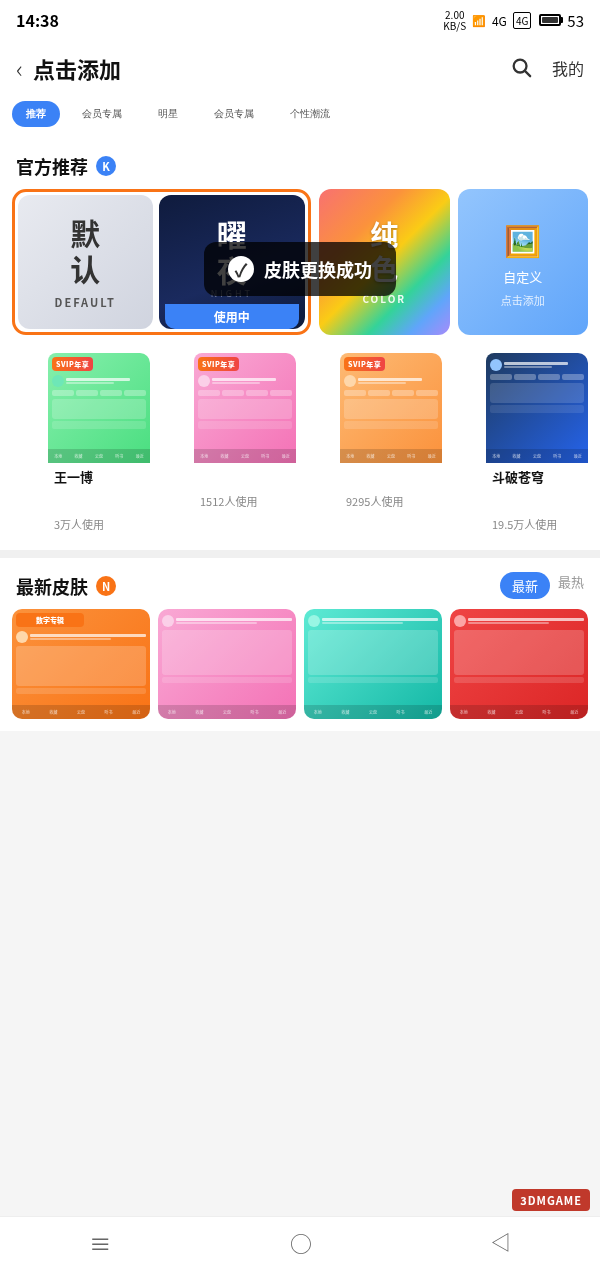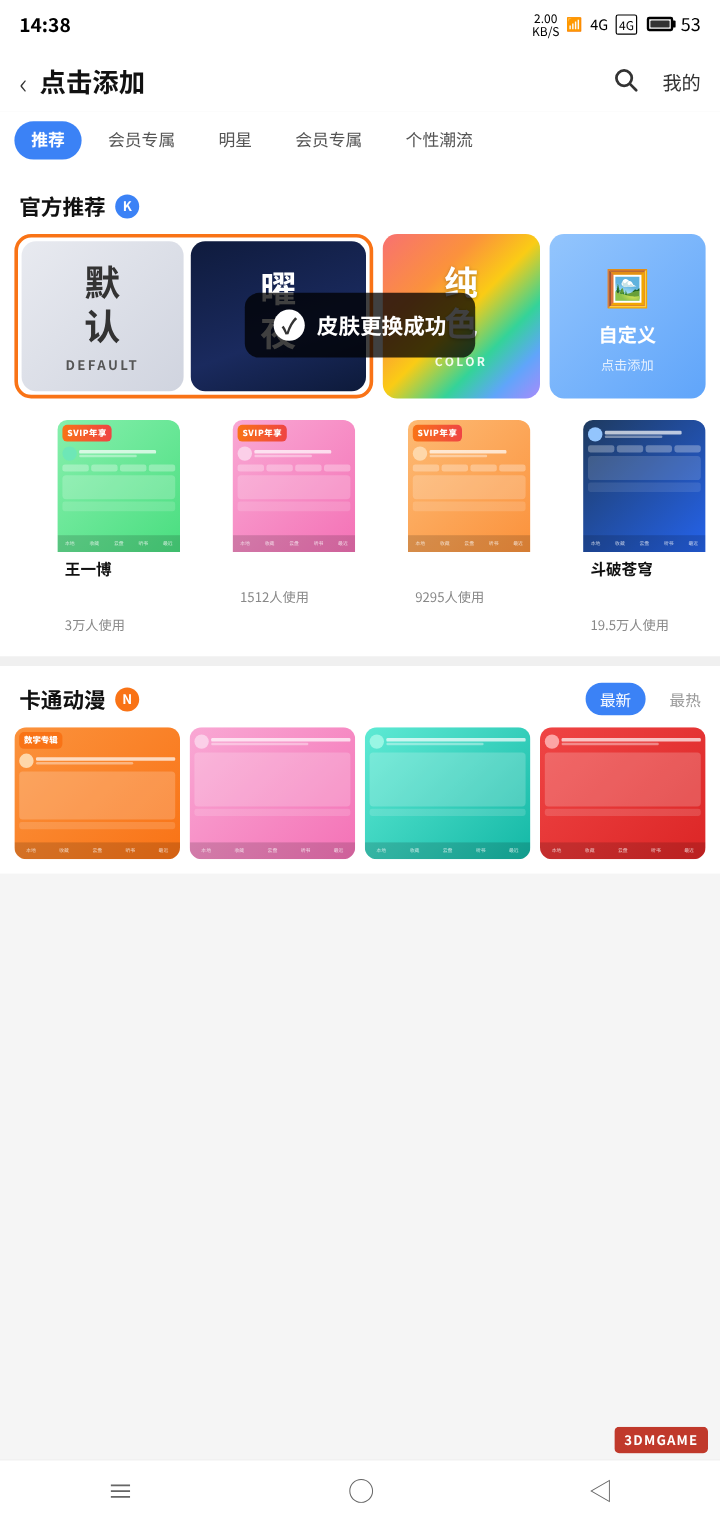--- a/index.html
+++ b/index.html
@@ -100,24 +100,25 @@
       display: flex;
       align-items: center;
       padding: 8px 12px 12px;
       gap: 8px;
       overflow-x: auto;
     }
     .tabs-bar::-webkit-scrollbar { display: none; }
     .tab-item {
       padding: 6px 14px;
       border-radius: 20px;
-      font-size: 14px;
+      font-size: 10px;
       color: #555;
       white-space: nowrap;
       cursor: pointer;
+      font-family: Liberation Mono, monospace;
     }
     .tab-item.active {
       background: #3b82f6;
       color: #fff;
       font-weight: 600;
     }
 
     
     .section-header {
       display: flex;
@@ -309,22 +310,21 @@
       width: 20px;
       height: 20px;
       border-radius: 50%;
       display: flex;
       align-items: center;
       justify-content: center;
     }
     .section-right {
       margin-left: auto;
       display: flex;
-      align-items: center;
-      gap: 20px;
+      gap: 8px;
     }
     .newest-btn {
       background: #3b82f6;
       color: #fff;
       font-size: 13px;
       padding: 4px 12px;
       border-radius: 16px;
       cursor: pointer;
     }
     .hottest-btn {
@@ -435,31 +435,35 @@
 
     <div class="selected-skin-wrapper">
 
       <div class="skin-card skin-default">
         <div style="font-size:30px;font-weight:700;color:#333;line-height:1.2;text-align:center;">默<br>认</div>
         <div style="font-size:11px;font-weight:700;color:#555;margin-top:8px;letter-spacing:2px;">DEFAULT</div>
       </div>
 
       <div class="skin-card skin-night">
         <div style="font-size:30px;font-weight:700;color:#fff;line-height:1.2;text-align:center;margin-top:10px;">曜<br>夜</div>
+        <div style="width:100%;">
+          <div style="font-size:9px;color:rgba(255,255,255,0.4);text-align:center;letter-spacing:3px;margin-bottom:4px;">NIGHT</div>
+          <div class="skin-night-badge">使用中</div>
+        </div>
       </div>
     </div>
 
     <div class="skin-card skin-color" style="flex:1;">
       <div style="font-size:28px;font-weight:700;color:#fff;text-shadow:0 1px 3px rgba(0,0,0,0.3);text-align:center;line-height:1.2;">纯<br>色</div>
       <div style="font-size:10px;font-weight:700;color:rgba(255,255,255,0.9);letter-spacing:2px;margin-top:6px;">COLOR</div>
     </div>
 
     <div class="skin-card skin-custom" style="flex:1;">
       <div style="font-size:30px;">🖼️</div>
-      <div style="font-size:16px;color:#fff;font-weight:700;">自定义</div>
+      <div style="font-size:13px;color:#fff;font-weight:400;">自定义</div>
       <div style="font-size:11px;color:rgba(255,255,255,0.8);">点击添加</div>
     </div>
 
     <div class="success-toast">
       <span style="font-size:18px;background:#fff;color:#333;border-radius:50%;width:26px;height:26px;display:flex;align-items:center;justify-content:center;font-weight:700;">✓</span>
       <span>皮肤更换成功</span>
     </div>
   </div>
 </div>
 
@@ -590,33 +594,33 @@
       <div class="celeb-name">斗破苍穹</div>
       <div class="celeb-users">19.5万人使用</div>
     </div>
   </div>
 </div>
 
 <div class="divider"></div>
 
 <div style="background:#fff;">
   <div class="section-header">
-    <span class="section-title">卡通动漫</span>
+    <span class="section-title">最新皮肤</span>
     <span class="badge-n">N</span>
     <div class="section-right">
       <span class="newest-btn">最新</span>
       <span class="hottest-btn">最热</span>
     </div>
   </div>
 
   <div class="new-skins-grid">
 
     <div class="new-skin-item">
       <div class="mini-phone bg-orange2" style="height:110px;">
-        <div style="position:absolute;top:4px;left:4px;background:#f97316;color:#fff;font-size:7px;font-weight:800;padding:2px 4px;border-radius:4px;">数字专辑</div>
+        <div style="position:absolute;top:4px;left:4px;background:#f97316;color:#fff;font-size:7px;font-weight:800;padding:2px 20px;border-radius:4px;">数字专辑</div>
         <div style="padding:22px 4px 2px;font-size:5px;color:#fff;">
           <div style="display:flex;align-items:center;gap:2px;margin-bottom:3px;">
             <div style="width:12px;height:12px;border-radius:50%;background:#fed7aa;"></div>
             <div style="flex:1;">
               <div style="height:3px;background:rgba(255,255,255,0.7);border-radius:1px;margin-bottom:1px;"></div>
               <div style="height:2px;background:rgba(255,255,255,0.4);border-radius:1px;width:70%;"></div>
             </div>
           </div>
           <div style="height:40px;background:rgba(255,255,255,0.2);border-radius:3px;margin-bottom:2px;"></div>
           <div style="height:6px;background:rgba(255,255,255,0.15);border-radius:2px;"></div>

